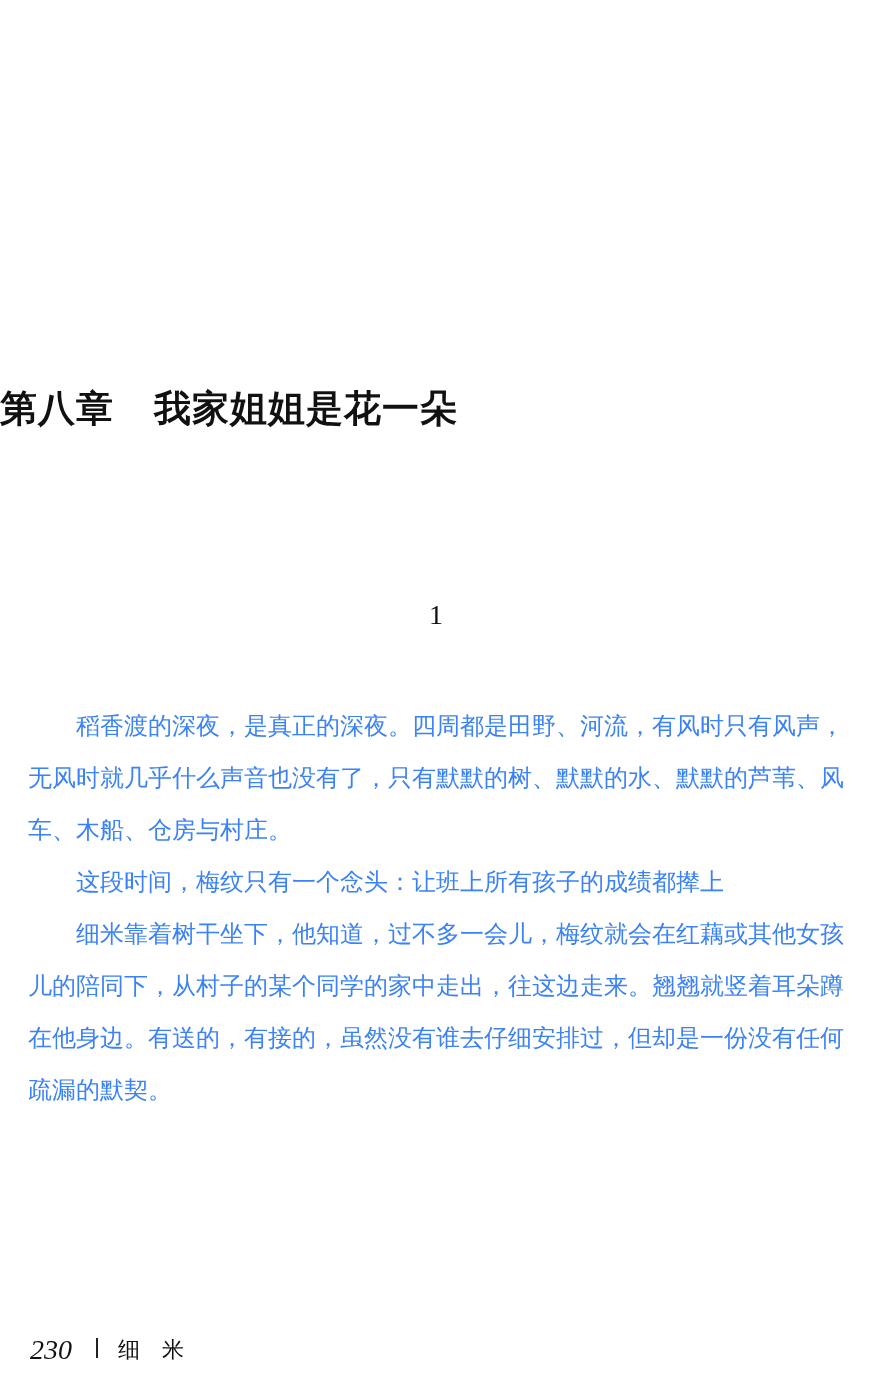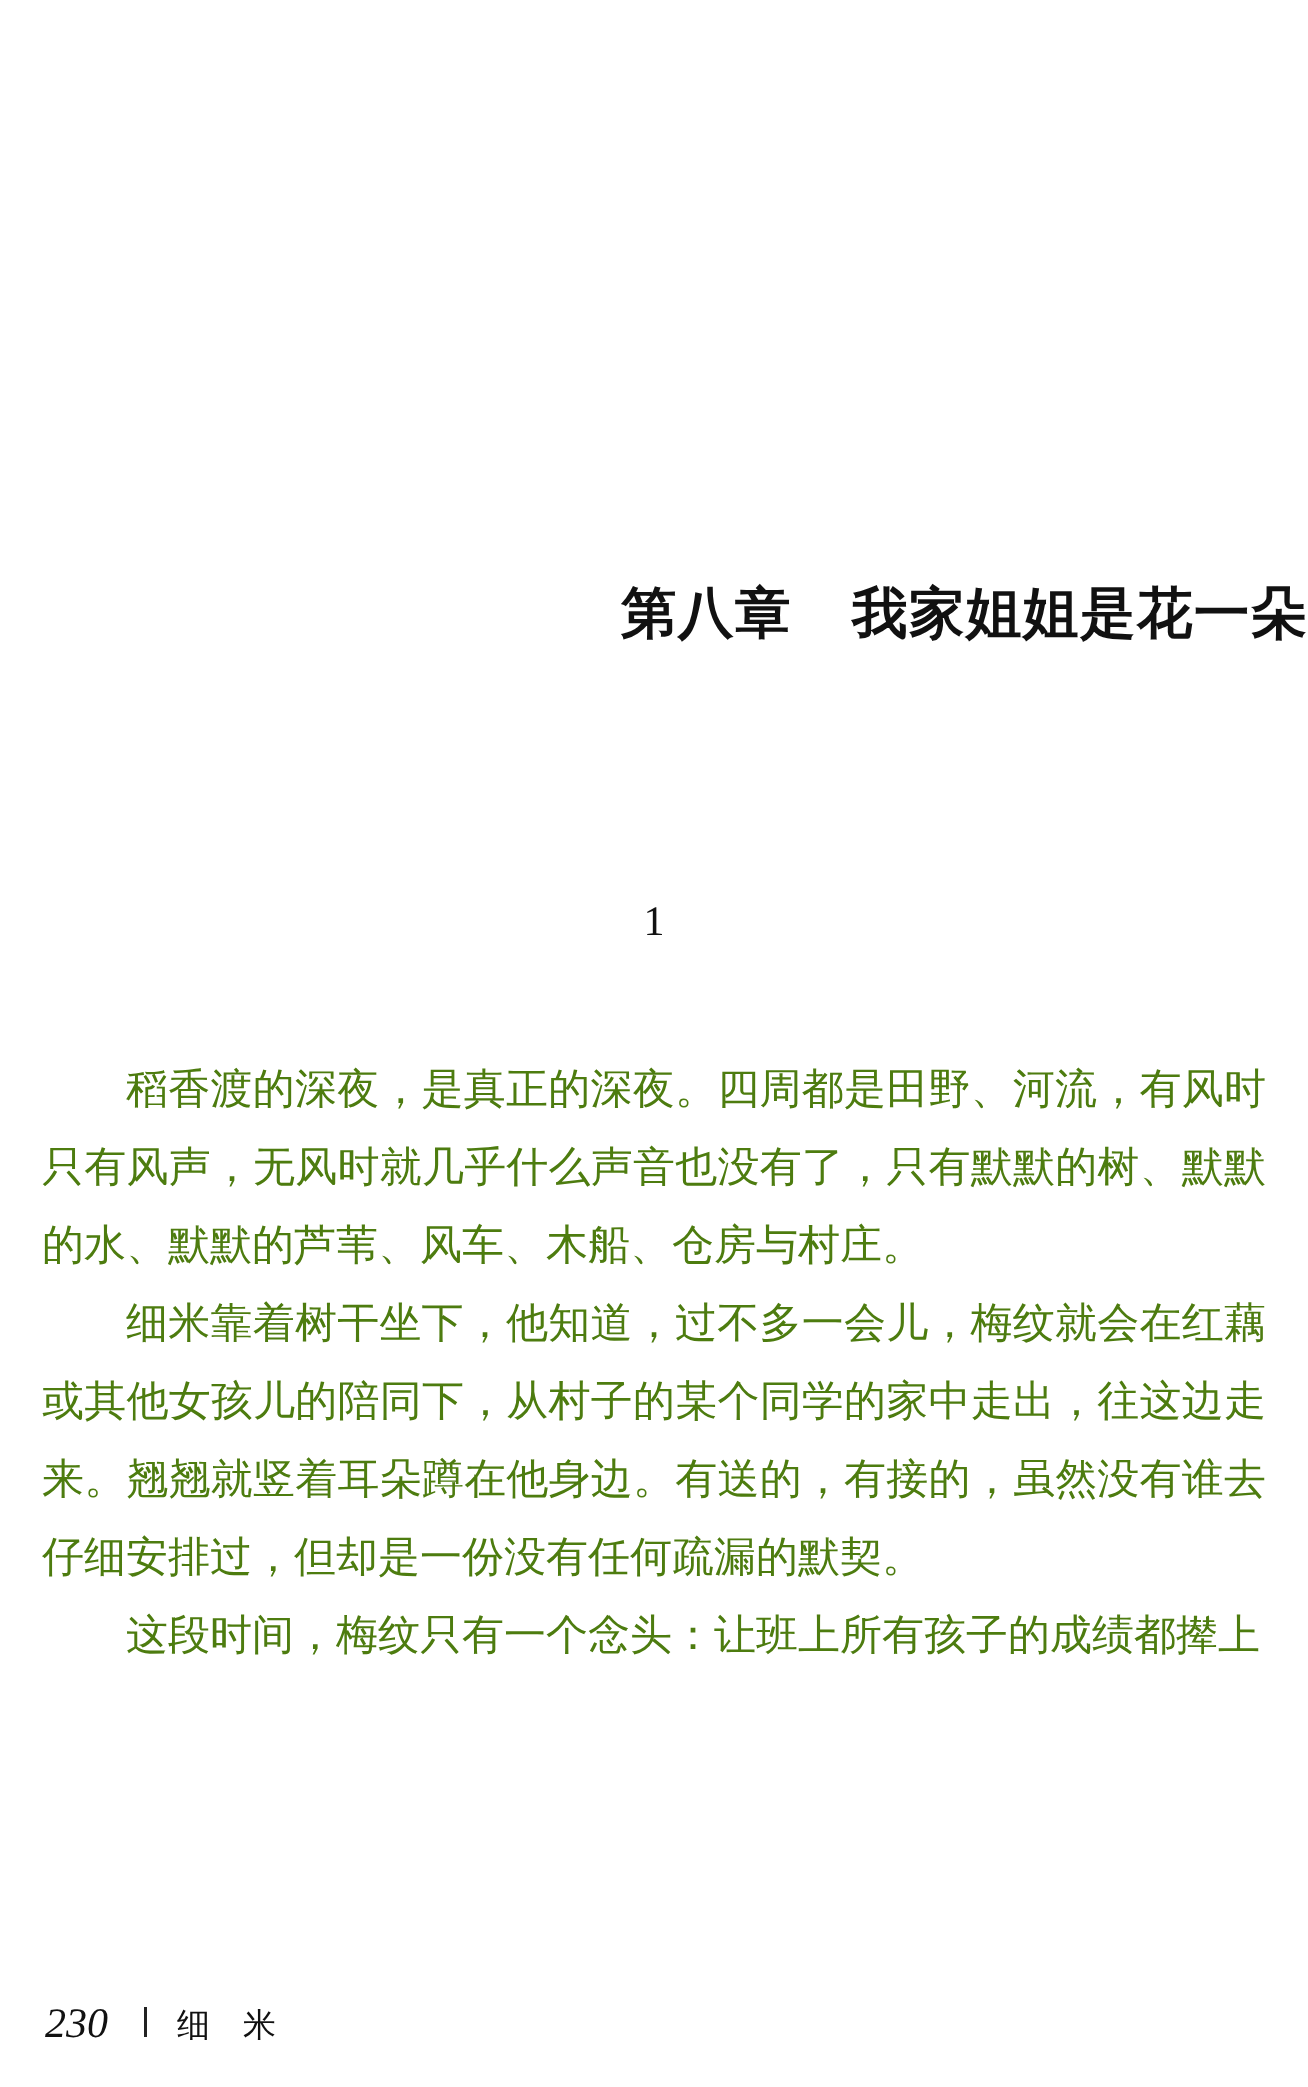--- a/index.html
+++ b/index.html
@@ -1,32 +1,32 @@
 <!DOCTYPE html>
 <html><head>
   <meta charset="utf-8">
   <style>
     html, body { margin: 0; padding: 0; background: #ffffff; }
     body { width: 872px; height: 1391px; position: relative; overflow: hidden; }
     .page { position: absolute; left: 0; top: 0; width: 872px; height: 1391px; background: #fff; }
     .chapter-title {
       position: absolute; left: 0; width: 872px; top: 384px;
-      text-align: right; font-family: "DejaVu Sans", sans-serif;
+      text-align: left; font-family: "DejaVu Sans", sans-serif;
       font-size: 37px; font-weight: bold; color: #111; letter-spacing: 1px;
       line-height: 50px;
     }
     .chapter-title .gap { display: inline-block; width: 40px; }
     .section-num {
       position: absolute; left: 0; width: 872px; top: 597px;
       text-align: center; font-family: "Liberation Serif", serif;
       font-size: 28px; color: #111; line-height: 36px;
     }
     .body-text {
       position: absolute; left: 28px; top: 700px; width: 816px;
-      font-family: "DejaVu Serif", serif; font-size: 28px; color: #4d7c0f;
+      font-family: "DejaVu Serif", serif; font-size: 24px; color: #3b82f6;
       line-height: 52px; text-align: justify; text-justify: inter-character;
     }
     .body-text p { margin: 0; text-indent: 2em; }
     .footer {
       position: absolute; left: 30px; top: 1330px; height: 40px;
       display: flex; align-items: center; color: #111;
     }
     .page-number { font-family: "Liberation Serif", serif; font-style: italic; font-size: 28px; }
     .divider-bar { display: inline-block; width: 2px; height: 20px; background: #222; margin: 0 20px 4px 24px; }
     .running-title { font-family: "DejaVu Sans", sans-serif; font-size: 22px; letter-spacing: 22px; }
@@ -37,22 +37,22 @@
 <div class="page">
 
   <div class="chapter-title">
     <span>第八章</span><span class="gap"></span><span>我家姐姐是花一朵</span>
   </div>
 
   <div class="section-num">1</div>
 
   <div class="body-text">
     <p>稻香渡的深夜，是真正的深夜。四周都是田野、河流，有风时只有风声，无风时就几乎什么声音也没有了，只有默默的树、默默的水、默默的芦苇、风车、木船、仓房与村庄。</p>
+    <p>这段时间，梅纹只有一个念头：让班上所有孩子的成绩都撵上</p>
     <p>细米靠着树干坐下，他知道，过不多一会儿，梅纹就会在红藕或其他女孩儿的陪同下，从村子的某个同学的家中走出，往这边走来。翘翘就竖着耳朵蹲在他身边。有送的，有接的，虽然没有谁去仔细安排过，但却是一份没有任何疏漏的默契。</p>
-    <p>这段时间，梅纹只有一个念头：让班上所有孩子的成绩都撵上</p>
   </div>
 
   <div class="footer">
     <span class="page-number">230</span>
     <span class="divider-bar"></span>
     <span class="running-title">细米</span>
   </div>
 
 </div>
 

